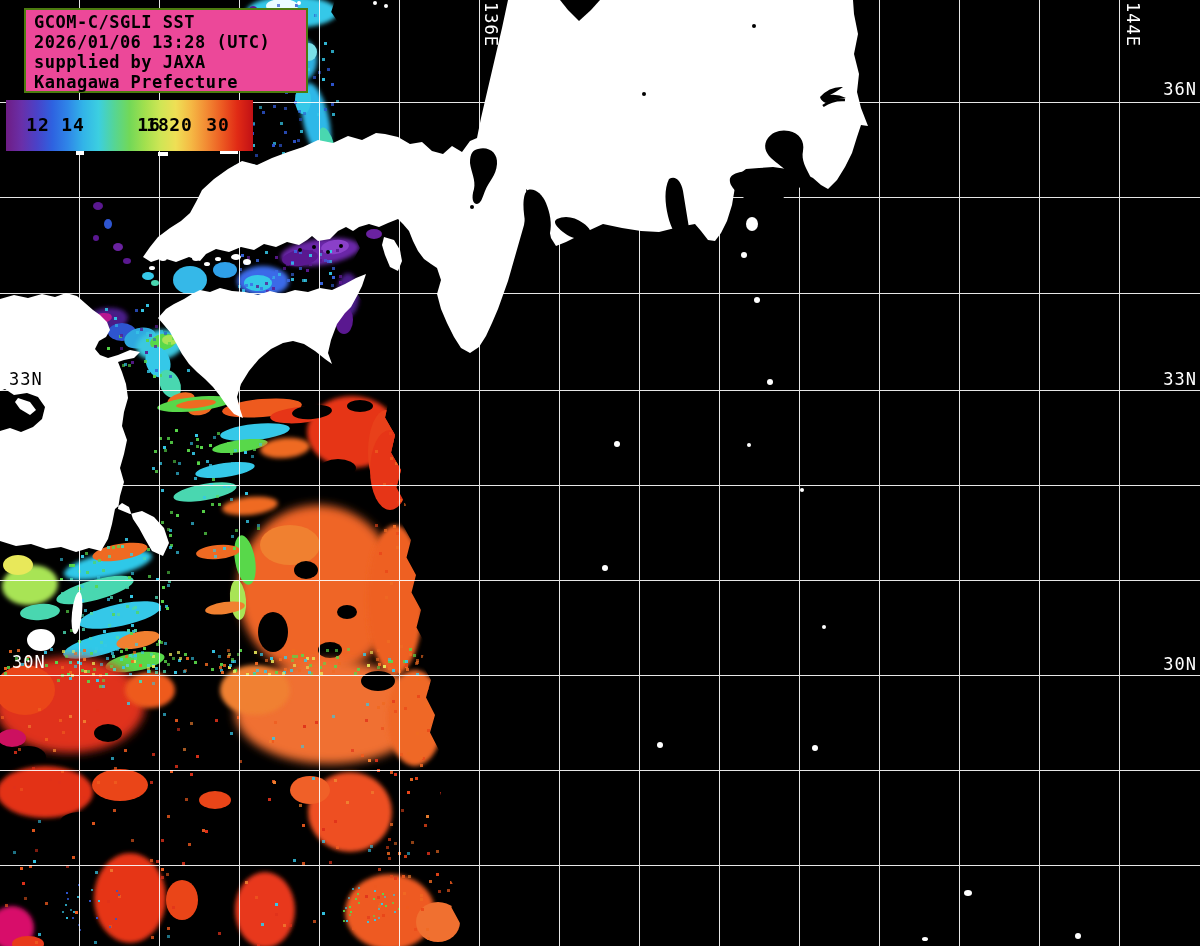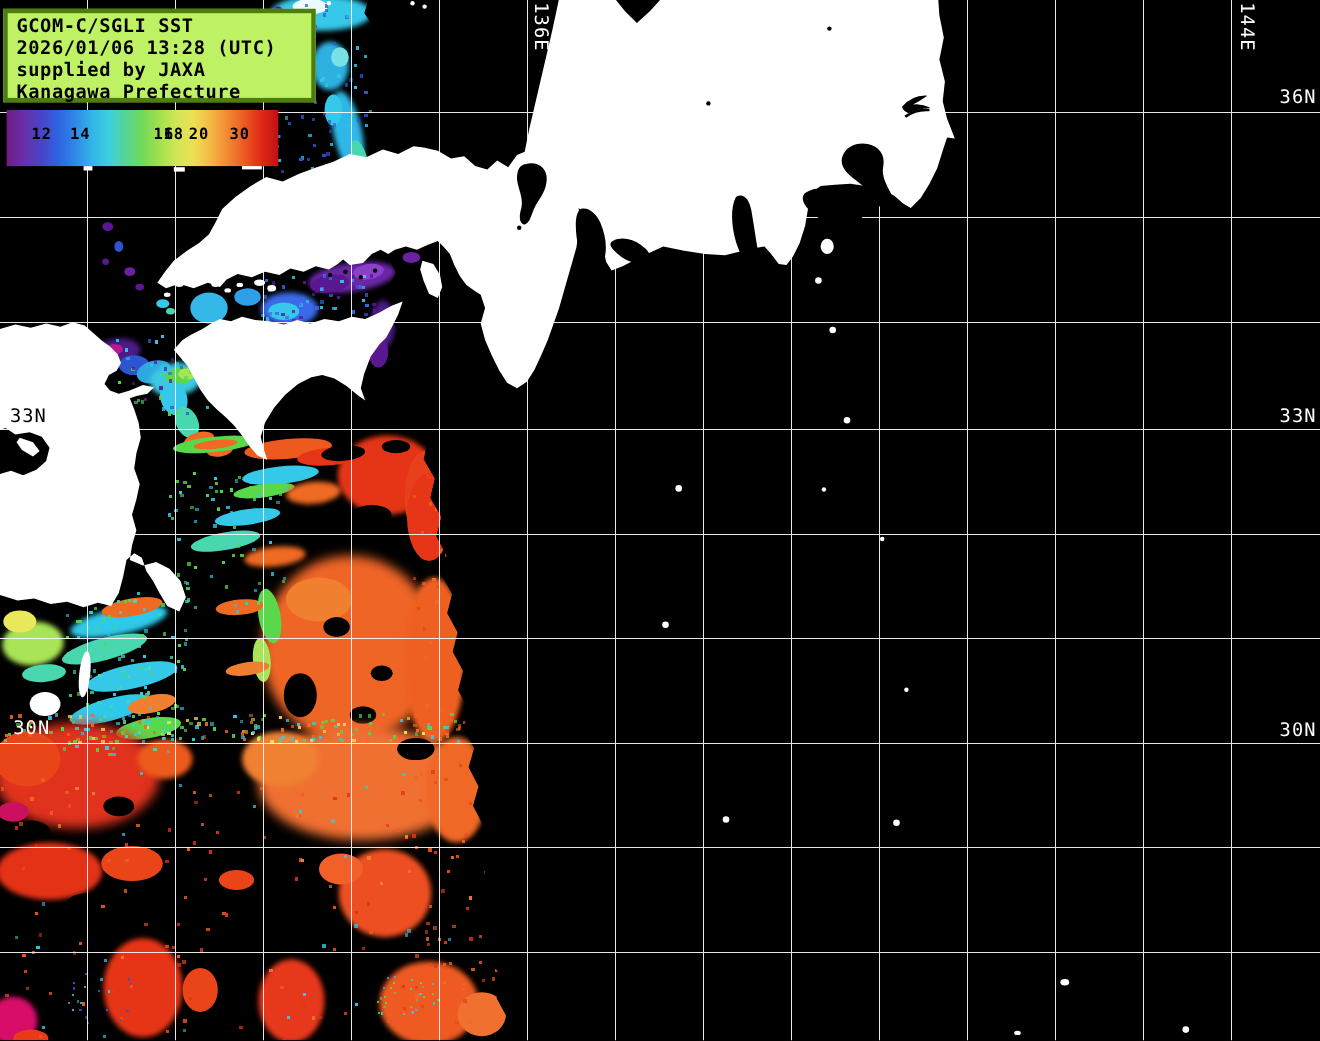--- a/index.html
+++ b/index.html
@@ -4,27 +4,27 @@
 <style>
   html,body{margin:0;padding:0;background:#000;}
   #stage{position:relative;width:1200px;height:946px;background:#000;overflow:hidden;
          font-family:"DejaVu Sans Mono","Liberation Mono",monospace;}
   #map{position:absolute;left:0;top:0;}
   .map-label{position:absolute;color:#fff;font-size:17px;line-height:19px;letter-spacing:1px;white-space:pre;}
   .map-label.right{right:3px;text-align:left;}
   .map-label.on-land{color:#000;}
   .lon-label{position:absolute;top:2px;color:#fff;font-size:17px;letter-spacing:1px;
              transform:rotate(90deg);transform-origin:0 0;white-space:pre;}
-  #title-box{position:absolute;left:3px;top:8px;width:284px;height:85px;box-sizing:border-box;
-             background:#bef264;border:4px solid #4d7c0f;padding:2px 8px;}
+  #title-box{position:absolute;left:24px;top:8px;width:284px;height:85px;box-sizing:border-box;
+             background:#ec4899;border:2px solid #4d7c0f;padding:2px 8px;}
   #title-box .tline{color:#000;font-size:17px;line-height:20px;font-weight:bold;letter-spacing:.5px;white-space:pre;}
   #colorbar{position:absolute;left:6px;top:100px;width:247px;height:51px;}
   #colorbar-gradient{position:absolute;left:0;top:0;width:100%;height:100%;}
   .cbtick{position:absolute;top:14px;transform:translateX(-50%);color:#000;
-          font-size:14px;font-weight:bold;letter-spacing:1px;}
+          font-size:18px;font-weight:bold;letter-spacing:1px;}
 </style>
 </head>
 <body>
 
 <div id="stage">
   <svg id="map" width="1200" height="946">
       <rect x="0" y="0" width="1200" height="946" fill="#000000"></rect>
       <defs>
         <filter id="b1" x="-50%" y="-50%" width="200%" height="200%">
           <feGaussianBlur stdDeviation="2.2"></feGaussianBlur>

